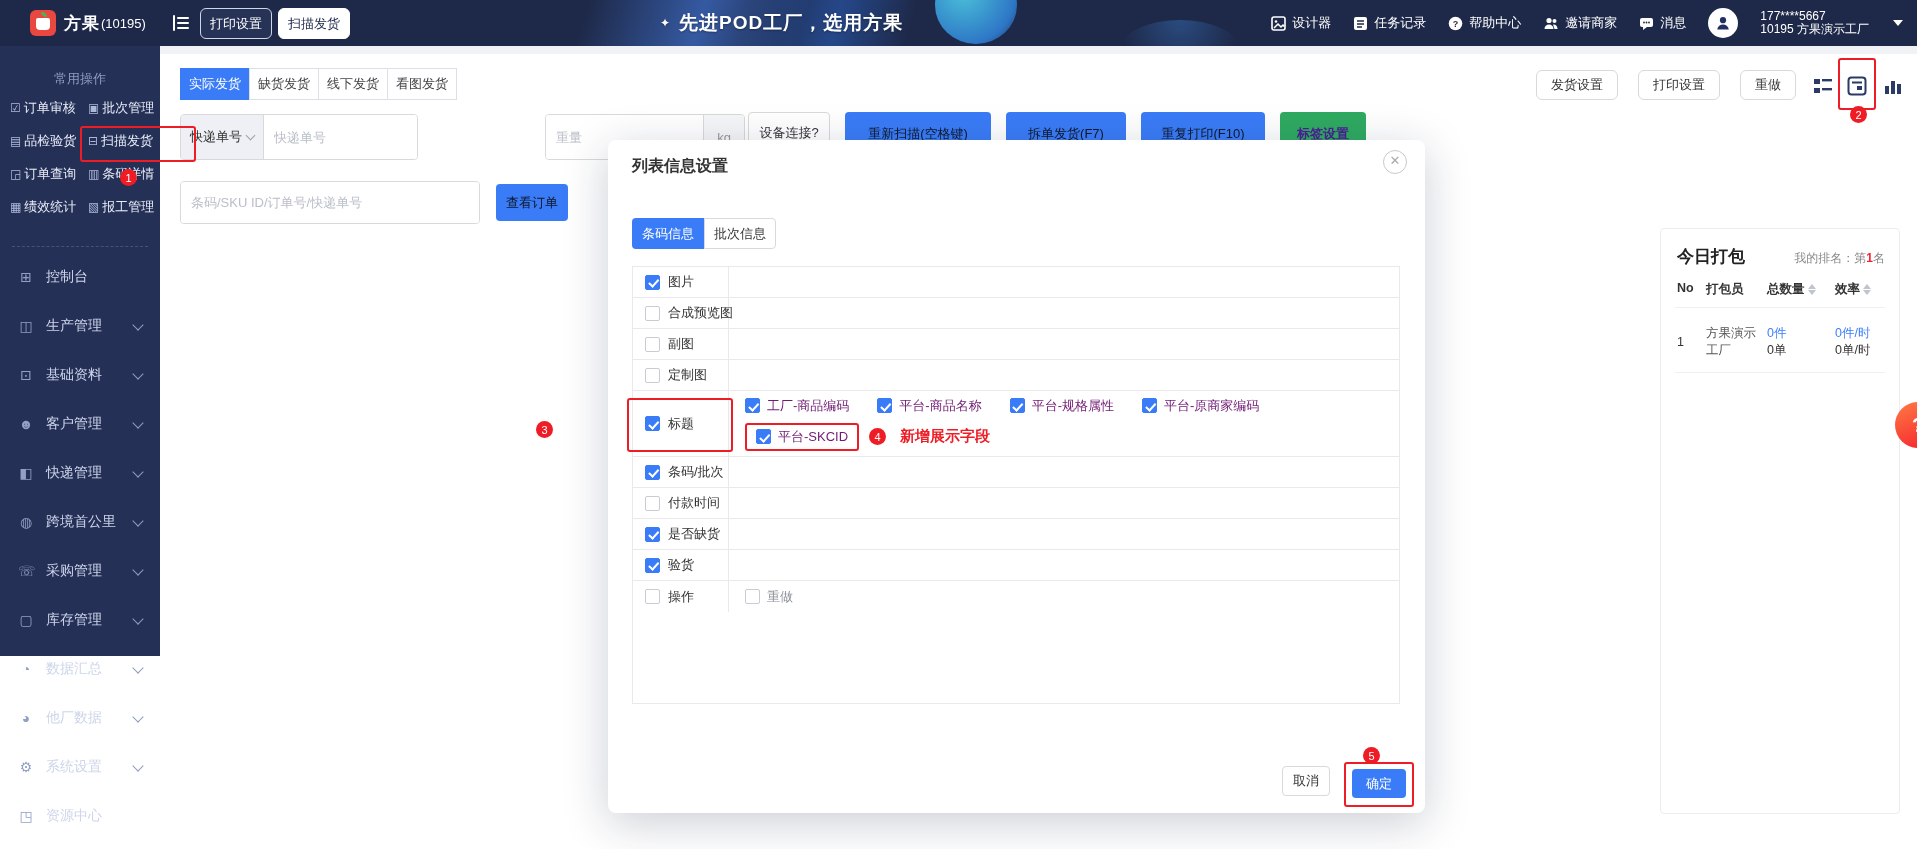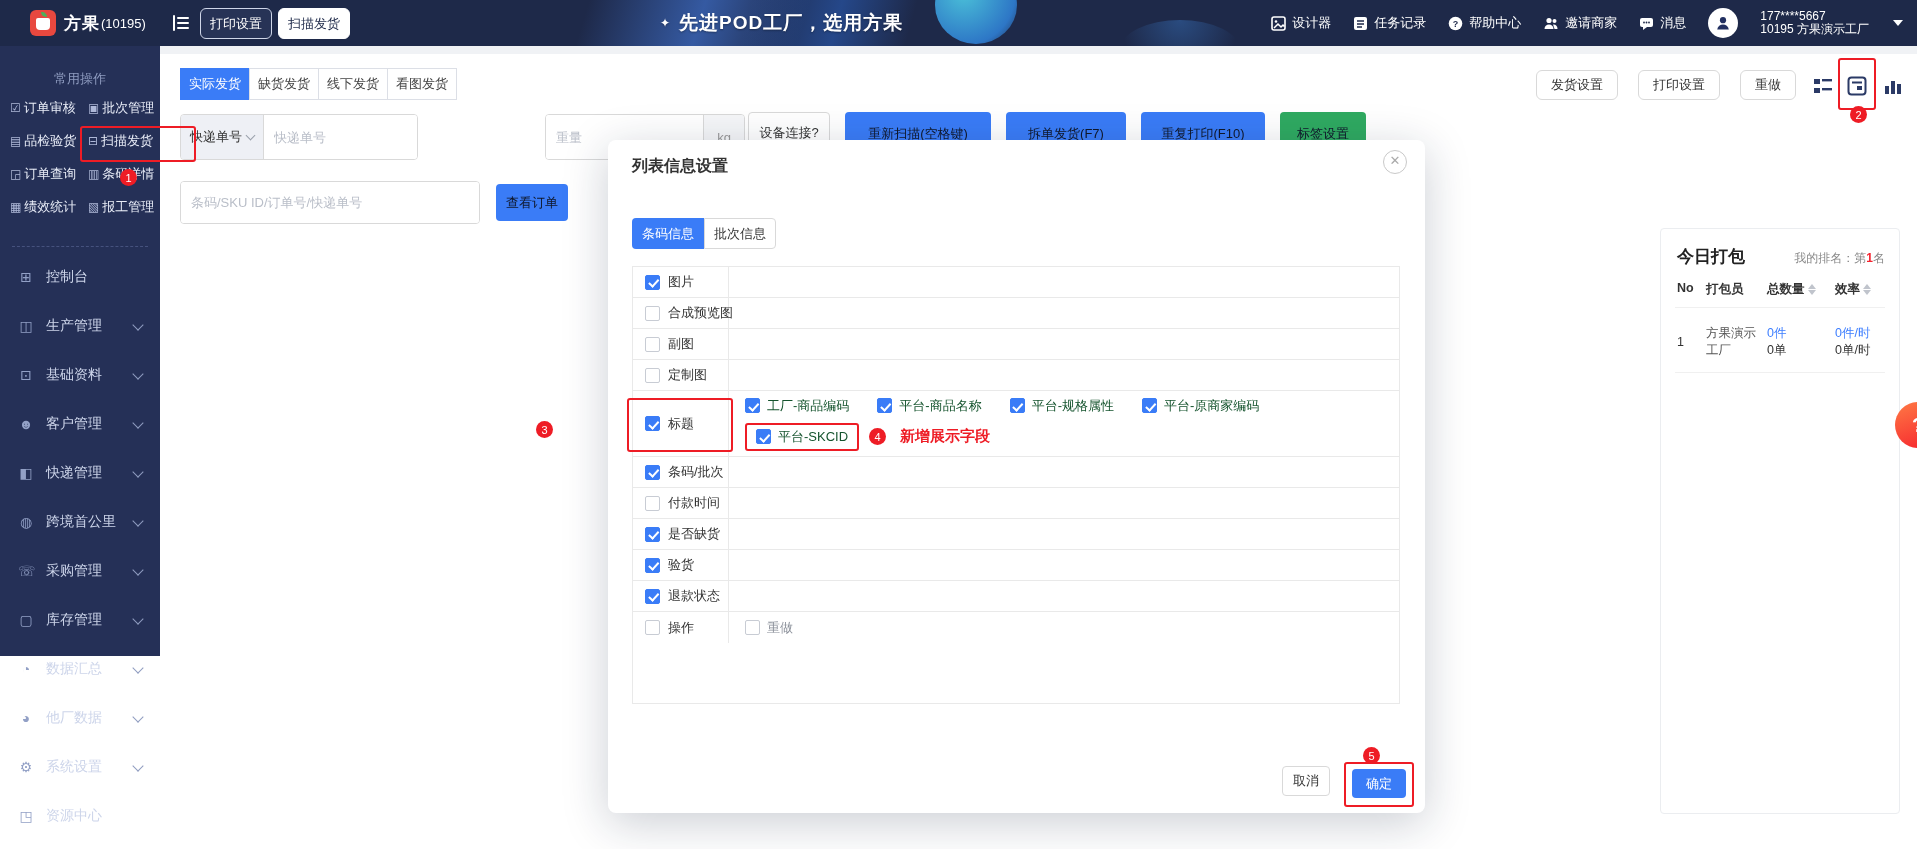--- a/index.html
+++ b/index.html
@@ -45,21 +45,21 @@
   .hbtn{position:absolute;top:70px;height:30px;box-sizing:border-box;border:1px solid #d9d9d9;border-radius:6px;background:#fff;color:#333;font-size:13px;display:flex;align-items:center;justify-content:center;cursor:pointer;}
   .ticon{position:absolute;top:75px;width:22px;height:22px;color:#2b3a66;cursor:pointer;}
   .inputbox{position:absolute;box-sizing:border-box;border:1px solid #d9d9d9;border-radius:4px;background:#fff;display:flex;align-items:stretch;overflow:hidden;}
   .inputbox input{border:0;outline:0;flex:1;font-size:13px;padding:0 10px;color:#333;font-family:inherit;min-width:0;}
   .inputbox input::placeholder{color:#b9bec8;}
   .selseg{width:82px;background:#eef0f5;border-right:1px solid #d9d9d9;display:flex;align-items:center;justify-content:center;gap:5px;font-size:13px;color:#333;white-space:nowrap;overflow:hidden;cursor:pointer;flex:none;}
   .selseg .chev{width:6px;height:6px;border-right:1.4px solid #9aa0ab;border-bottom:1.4px solid #9aa0ab;transform:rotate(45deg);margin-top:-3px;flex:none;}
   .sufseg{width:40px;background:#f5f6f8;border-left:1px solid #d9d9d9;display:flex;align-items:center;justify-content:center;font-size:13px;color:#999;flex:none;}
   .pbtn{position:absolute;box-sizing:border-box;border-radius:4px;font-size:13px;display:flex;align-items:center;justify-content:center;cursor:pointer;white-space:nowrap;}
   .pbtn.blue{background:#3a7cf7;color:#0f172a;}
-  .pbtn.green{background:#2faa61;color:#0f172a;}
+  .pbtn.green{background:#2faa61;color:#4c1d95;font-weight:bold;}
   .pbtn.plain{background:#fff;border:1px solid #d9d9d9;color:#333;}
   
   .tcard{position:absolute;left:1660px;top:228px;width:240px;height:586px;background:#fff;border:1px solid #ebedf0;border-radius:4px;box-sizing:border-box;}
   .tcard-title{position:absolute;left:16px;top:16px;font-size:17px;font-weight:bold;color:#222;}
   .tcard-rank{position:absolute;right:14px;top:21px;font-size:12px;color:#888;}
   .tcard-rank .red{color:#f5222d;font-weight:bold;}
   .thead{position:absolute;top:52px;font-size:12.5px;color:#333;font-weight:bold;display:flex;align-items:center;gap:3px;}
   .sorter{display:inline-flex;flex-direction:column;gap:1px;}
   .sorter i{width:0;height:0;border-left:4px solid transparent;border-right:4px solid transparent;}
   .sorter .up{border-bottom:5px solid #c0c4cc;}
@@ -80,21 +80,21 @@
   .trow{display:flex;border-bottom:1px solid #e9e9e9;box-sizing:border-box;flex:none;}
   .trow:last-child{border-bottom:0;}
   .tleft{width:96px;flex:none;display:flex;align-items:center;gap:8px;padding-left:12px;box-sizing:border-box;border-right:1px solid #e9e9e9;position:relative;}
   .tlabel{font-size:13px;color:#333;white-space:nowrap;}
   .tright{flex:1;display:flex;align-items:center;padding-left:16px;gap:28px;}
   .tright.cols{flex-direction:column;align-items:flex-start;justify-content:center;gap:8px;}
   .subline{display:flex;align-items:center;gap:28px;}
   .cb{width:15px;height:15px;border-radius:2px;border:1px solid #c8ccd4;background:#fff;box-sizing:border-box;display:inline-block;position:relative;flex:none;cursor:pointer;}
   .cb.on{background:#3a7cf7;border-color:#3a7cf7;}
   .cb.on::after{content:"";position:absolute;left:4.5px;top:1.5px;width:3.5px;height:7.5px;border:solid #fff;border-width:0 2px 2px 0;transform:rotate(42deg);}
-  .sub{display:inline-flex;align-items:center;gap:7px;font-size:13px;color:#14532d;white-space:nowrap;}
+  .sub{display:inline-flex;align-items:center;gap:7px;font-size:13px;color:#701a75;white-space:nowrap;}
   .sub.off{color:#8a8f99;}
   .m-btn{position:absolute;box-sizing:border-box;border-radius:4px;font-size:13px;display:flex;align-items:center;justify-content:center;cursor:pointer;}
   .m-btn.cancel{left:674px;top:626px;width:48px;height:30px;background:#fff;border:1px solid #d9d9d9;color:#333;}
   .m-btn.ok{left:744px;top:629px;width:54px;height:29px;background:#3a7cf7;color:#fff;}
   
   .rbox{position:absolute;border:2px solid #ee1c25;border-radius:3px;z-index:20;pointer-events:none;}
   .badge{position:absolute;width:17px;height:17px;border-radius:50%;background:#ee1c25;color:#fff;font-size:11px;display:flex;align-items:center;justify-content:center;z-index:21;}
   .skbox{border:2px solid #ee1c25;border-radius:3px;padding:3px 9px;display:inline-flex;}
   .badge-inline{width:17px;height:17px;border-radius:50%;background:#ee1c25;color:#fff;font-size:11px;display:flex;align-items:center;justify-content:center;flex:none;}
   .rednote{color:#ee1c25;font-size:15px;font-weight:600;margin-left:4px;white-space:nowrap;}
@@ -485,27 +485,20 @@
       </div>
 
       <div class="trow" style="height:31px;">
         <div class="tleft">
             <span class="cb on"></span>
             <span class="tlabel">验货</span>
           </div>
         <div class="tright"></div>
       </div>
 
-      <div class="trow" style="height:31px;">
-        <div class="tleft">
-            <span class="cb on"></span>
-            <span class="tlabel">退款状态</span>
-          </div>
-        <div class="tright"></div>
-      </div>
 
       <div class="trow" style="height:31px;">
         <div class="tleft">
             <span class="cb"></span>
             <span class="tlabel">操作</span>
           </div>
         <div class="tright">
           <span class="sub off">
               <span class="cb"></span>
               <span>重做</span>

